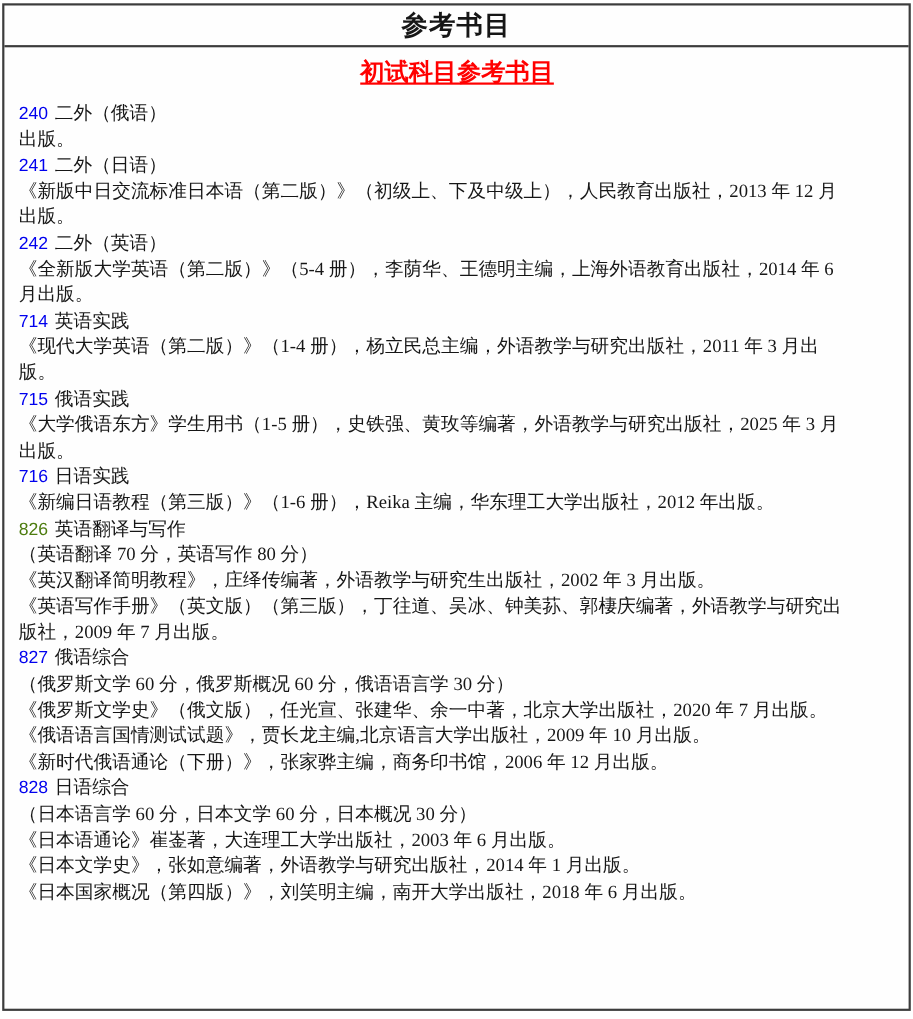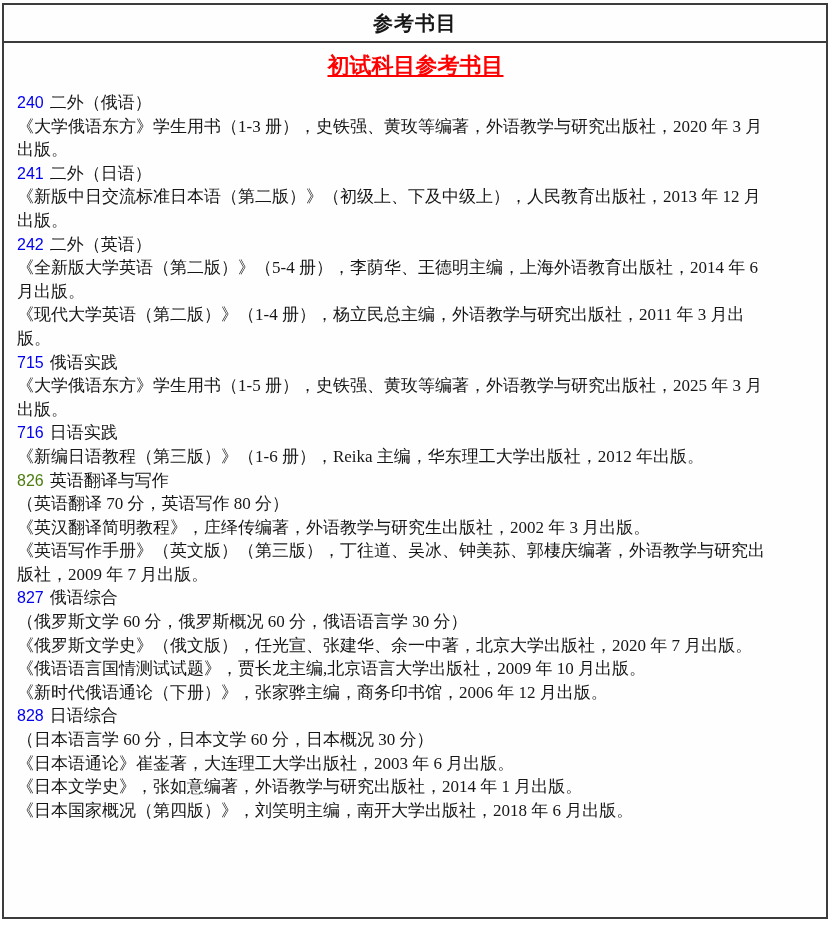--- a/index.html
+++ b/index.html
@@ -27,21 +27,21 @@
   .title-row {
     height: 38px;
     box-sizing: border-box;
     border-bottom: 2px solid #3c3c3c;
     display: flex;
     align-items: center;
     justify-content: center;
   }
   .title-row .title {
     font-family: "Liberation Sans", "DejaVu Sans", sans-serif;
-    font-size: 20px;
+    font-size: 24px;
     font-weight: bold;
     letter-spacing: 1px;
   }
   .content {
     padding: 5px 12px 0 13px;
   }
   .subtitle {
     text-align: center;
     font-size: 22px;
     font-weight: bold;
@@ -69,28 +69,28 @@
 <body>
 
 <div class="frame">
   <div class="title-row">
     <span class="title">参考书目</span>
   </div>
   <div class="content">
     <div class="subtitle" style="color: rgb(255, 0, 0);">初试科目参考书目</div>
     <div class="biblio">
         <div class="line"><span class="code" style="color: rgb(0, 0, 238);">240</span><span>二外（俄语）</span></div>
-        <div class="line"><span>《大学俄语东方》学生用书（1-3 册），史铁强、黄玫等编著，外语教学与研究出版社，2020 年 3 月</span></div>
         <div class="line"><span>出版。</span></div>
         <div class="line"><span class="code" style="color: rgb(0, 0, 238);">241</span><span>二外（日语）</span></div>
         <div class="line"><span>《新版中日交流标准日本语（第二版）》（初级上、下及中级上），人民教育出版社，2013 年 12 月</span></div>
         <div class="line"><span>出版。</span></div>
         <div class="line"><span class="code" style="color: rgb(0, 0, 238);">242</span><span>二外（英语）</span></div>
         <div class="line"><span>《全新版大学英语（第二版）》（5-4 册），李荫华、王德明主编，上海外语教育出版社，2014 年 6</span></div>
         <div class="line"><span>月出版。</span></div>
+        <div class="line"><span class="code" style="color: rgb(0, 0, 238);">714</span><span>英语实践</span></div>
         <div class="line"><span>《现代大学英语（第二版）》（1-4 册），杨立民总主编，外语教学与研究出版社，2011 年 3 月出</span></div>
         <div class="line"><span>版。</span></div>
         <div class="line"><span class="code" style="color: rgb(0, 0, 238);">715</span><span>俄语实践</span></div>
         <div class="line"><span>《大学俄语东方》学生用书（1-5 册），史铁强、黄玫等编著，外语教学与研究出版社，2025 年 3 月</span></div>
         <div class="line"><span>出版。</span></div>
         <div class="line"><span class="code" style="color: rgb(0, 0, 238);">716</span><span>日语实践</span></div>
         <div class="line"><span>《新编日语教程（第三版）》（1-6 册），Reika 主编，华东理工大学出版社，2012 年出版。</span></div>
         <div class="line"><span class="code" style="color: #4d7c0f;">826</span><span>英语翻译与写作</span></div>
         <div class="line"><span>（英语翻译 70 分，英语写作 80 分）</span></div>
         <div class="line"><span>《英汉翻译简明教程》，庄绎传编著，外语教学与研究生出版社，2002 年 3 月出版。</span></div>

